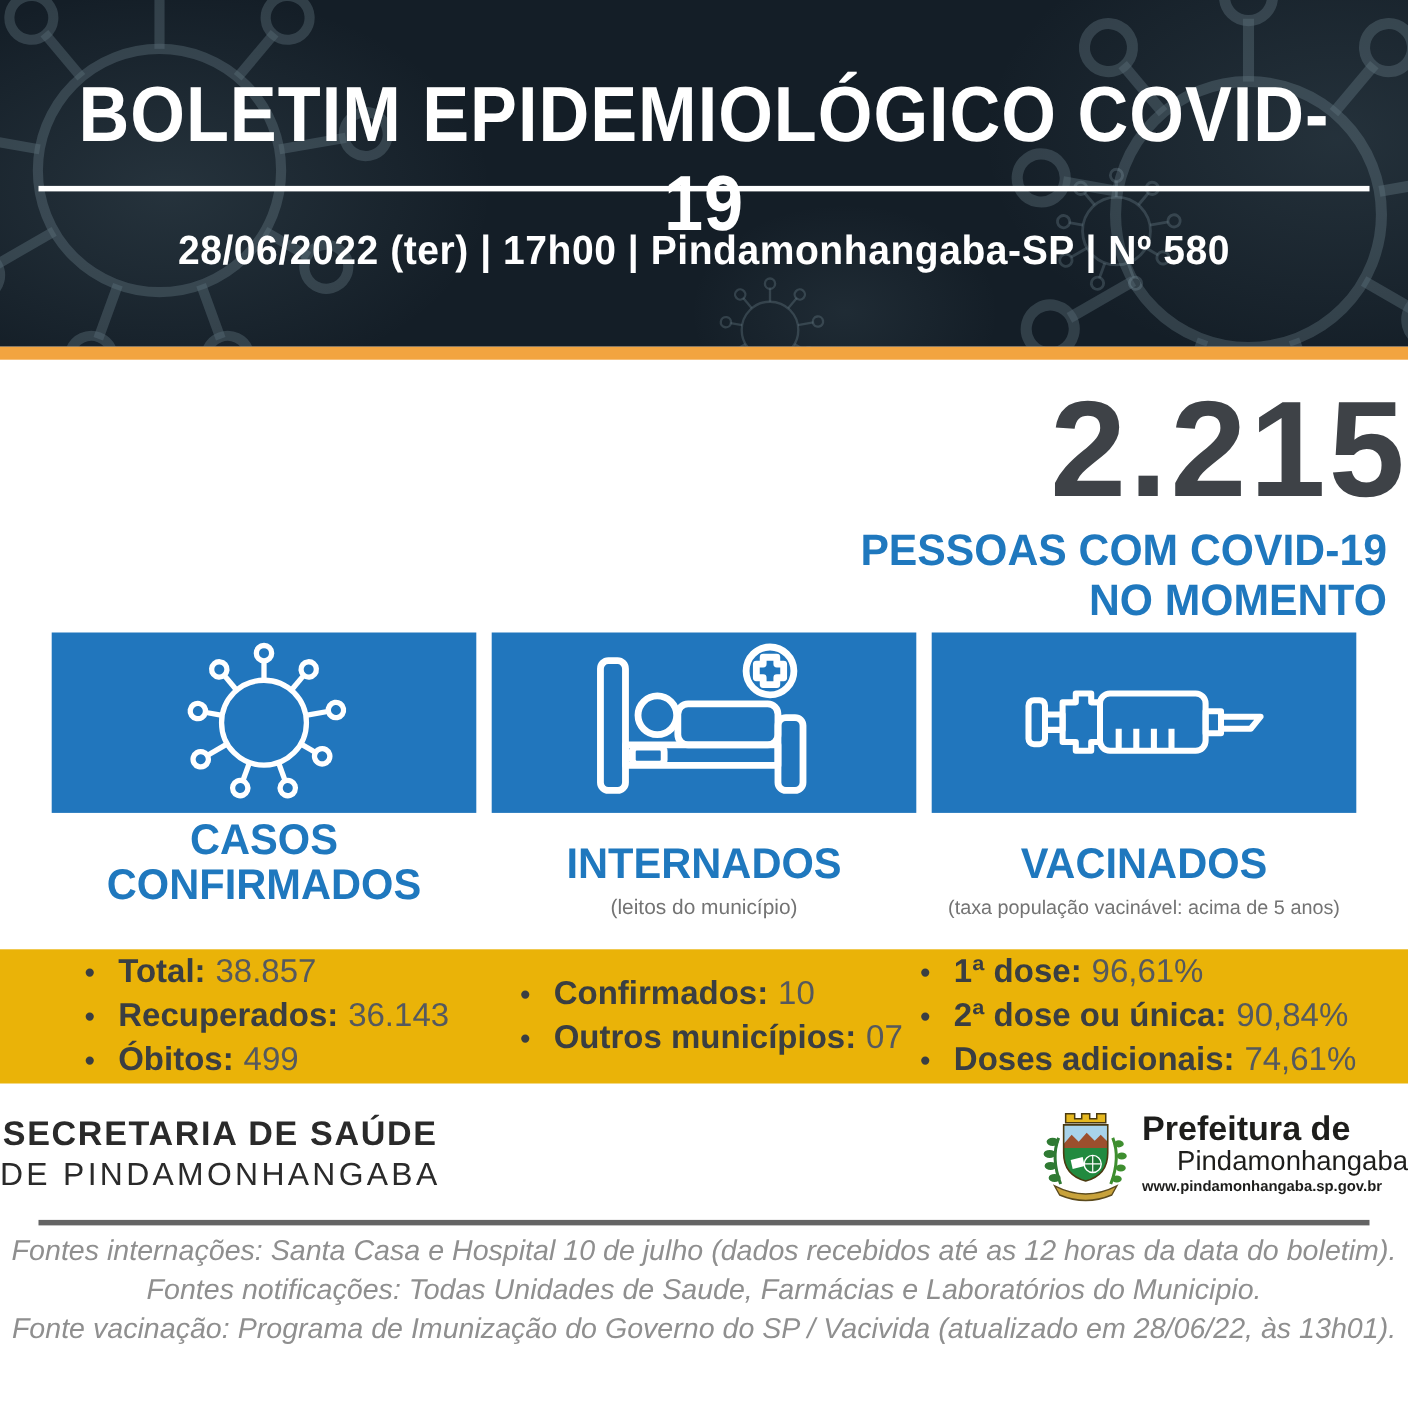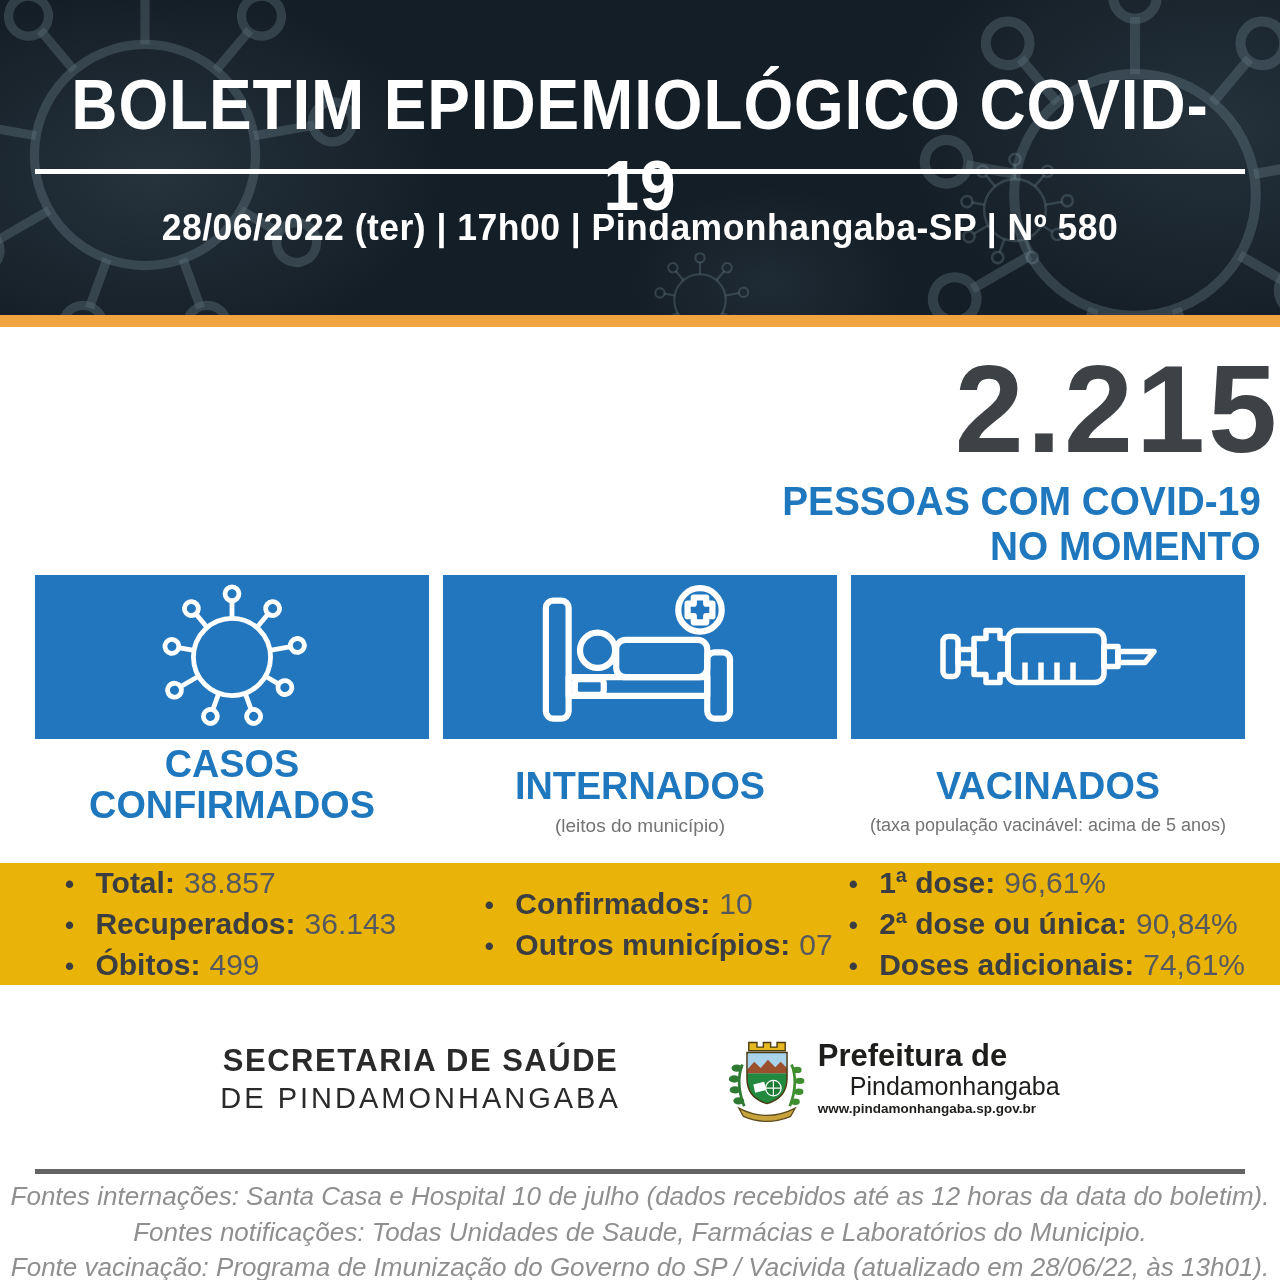--- a/index.html
+++ b/index.html
@@ -23,21 +23,21 @@
     color:#ffffff; font-size:37px; font-weight:bold; letter-spacing:.5px; transform:scaleX(.96); }
   .accent-bar { height:12px; background:#F2A440; }
 
   
   .hero { height:248px; text-align:right; padding-top:20px; }
   .hero-number { font-size:124px; font-weight:bold; color:#3E4247; line-height:1.0; letter-spacing:3px; }
   .hero-cap { font-size:40px; font-weight:bold; color:#1F78BE; line-height:1.12; transform:scaleX(.97); }
   .hero-cap.first { margin-top:8px; }
 
   
-  .grid3 { display:grid; grid-template-columns:repeat(3,1fr); gap:14px; margin:0 35px; }
+  .grid3 { display:grid; grid-template-columns:repeat(3,1fr); gap:14px; margin:0 47px; }
   .card { height:164px; background:#2176BD; display:flex; align-items:center; justify-content:center; }
   .card svg g { stroke:#ffffff; fill:none; }
 
   
   .labels-row { height:124px; }
   .col-label { text-align:center; }
   .col-title { color:#1F78BE; font-weight:bold; font-size:39px; line-height:1.06; transform:scaleX(.97); }
   .col-label.two-line .col-title { max-width:320px; margin:4px auto 0; }
   .col-label.one-line .col-title { margin-top:26px; }
   .col-sub { color:#737373; font-size:19px; margin-top:9px; white-space:nowrap; }
@@ -48,21 +48,21 @@
   .band .grid3 { height:100%; }
   .stat-col { display:flex; flex-direction:column; justify-content:center; }
   .stat-col.c1 { padding-left:30px; }
   .stat-col.c2 { padding-left:46px; }
   .stat-col.c3 { padding-left:2px; }
   .stat-line { font-size:30px; line-height:40px; white-space:nowrap; color:#55595E; }
   .stat-line::before { content:"•"; color:#3A3E42; font-weight:bold; margin-right:13px; font-size:26px; }
   .stat-label { font-weight:bold; color:#3A3E42; margin-right:9px; }
 
   
-  .footer { height:184px; display:flex; align-items:center; justify-content:center; gap:105px; padding-top:4px; }
+  .footer { height:124px; display:flex; align-items:center; justify-content:space-between; gap:105px; padding-top:4px; }
   .secretary { text-align:center; color:#2A2A2A; }
   .secretary-l1 { font-size:31px; font-weight:bold; letter-spacing:1.5px; }
   .secretary-l2 { font-size:29px; letter-spacing:3px; margin-top:3px; }
   .logo { display:flex; align-items:center; gap:10px; }
   .logo-text { color:#1d1d1b; }
   .logo-l1 { font-size:31px; font-weight:bold; line-height:1.02; }
   .logo-l2 { font-size:25px; font-weight:normal; line-height:1.15;margin-left:32px; }
   .logo-l3 { font-size:13.5px; font-weight:bold; line-height:1.3; }
 
   

